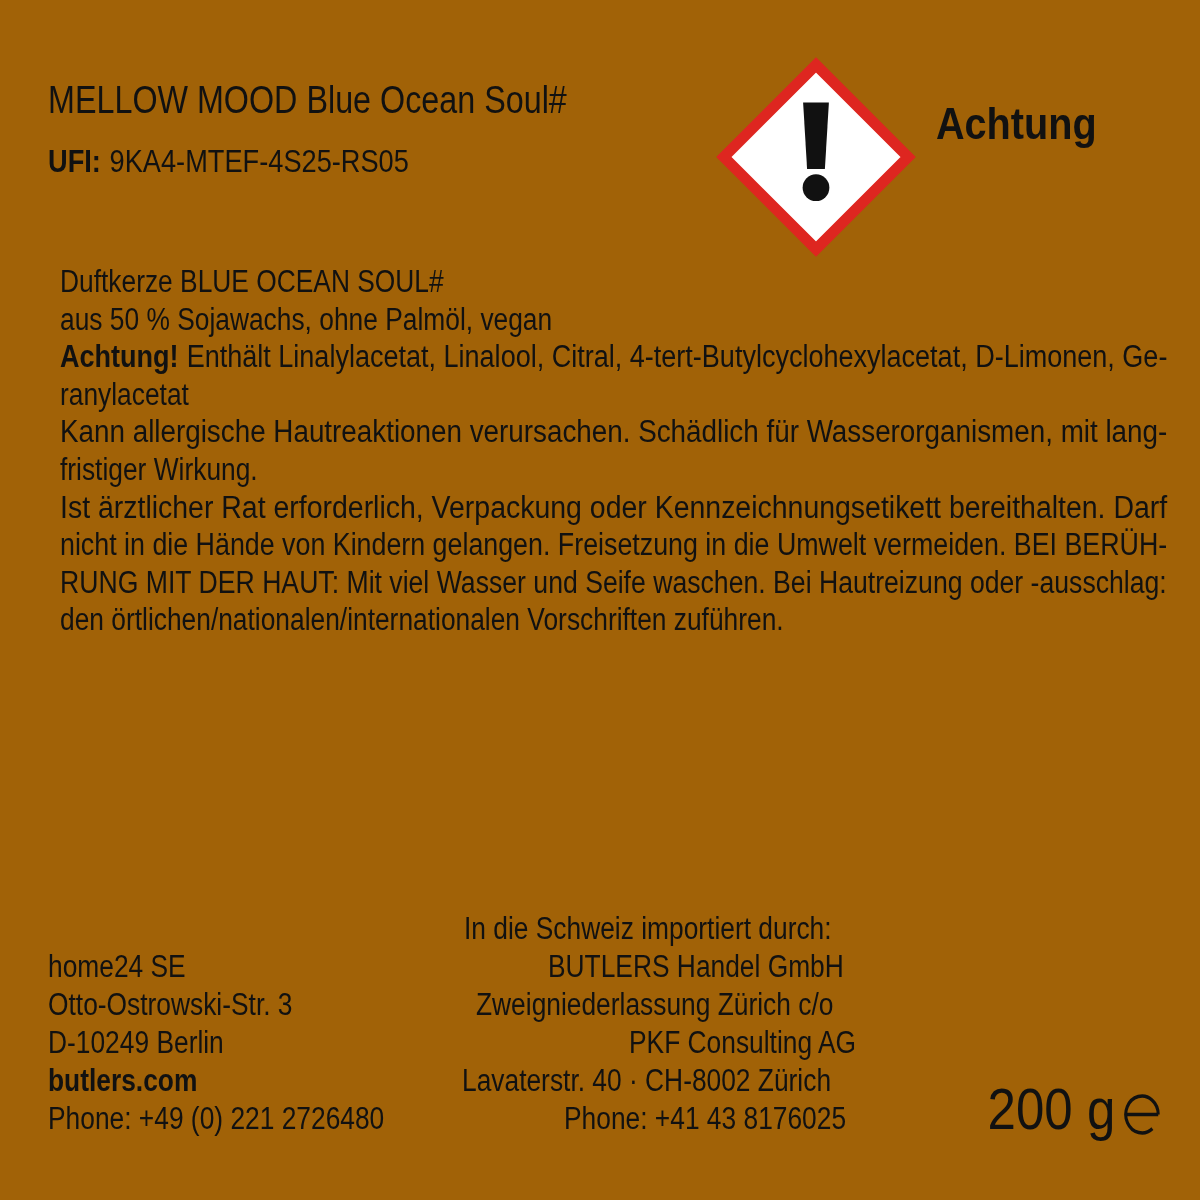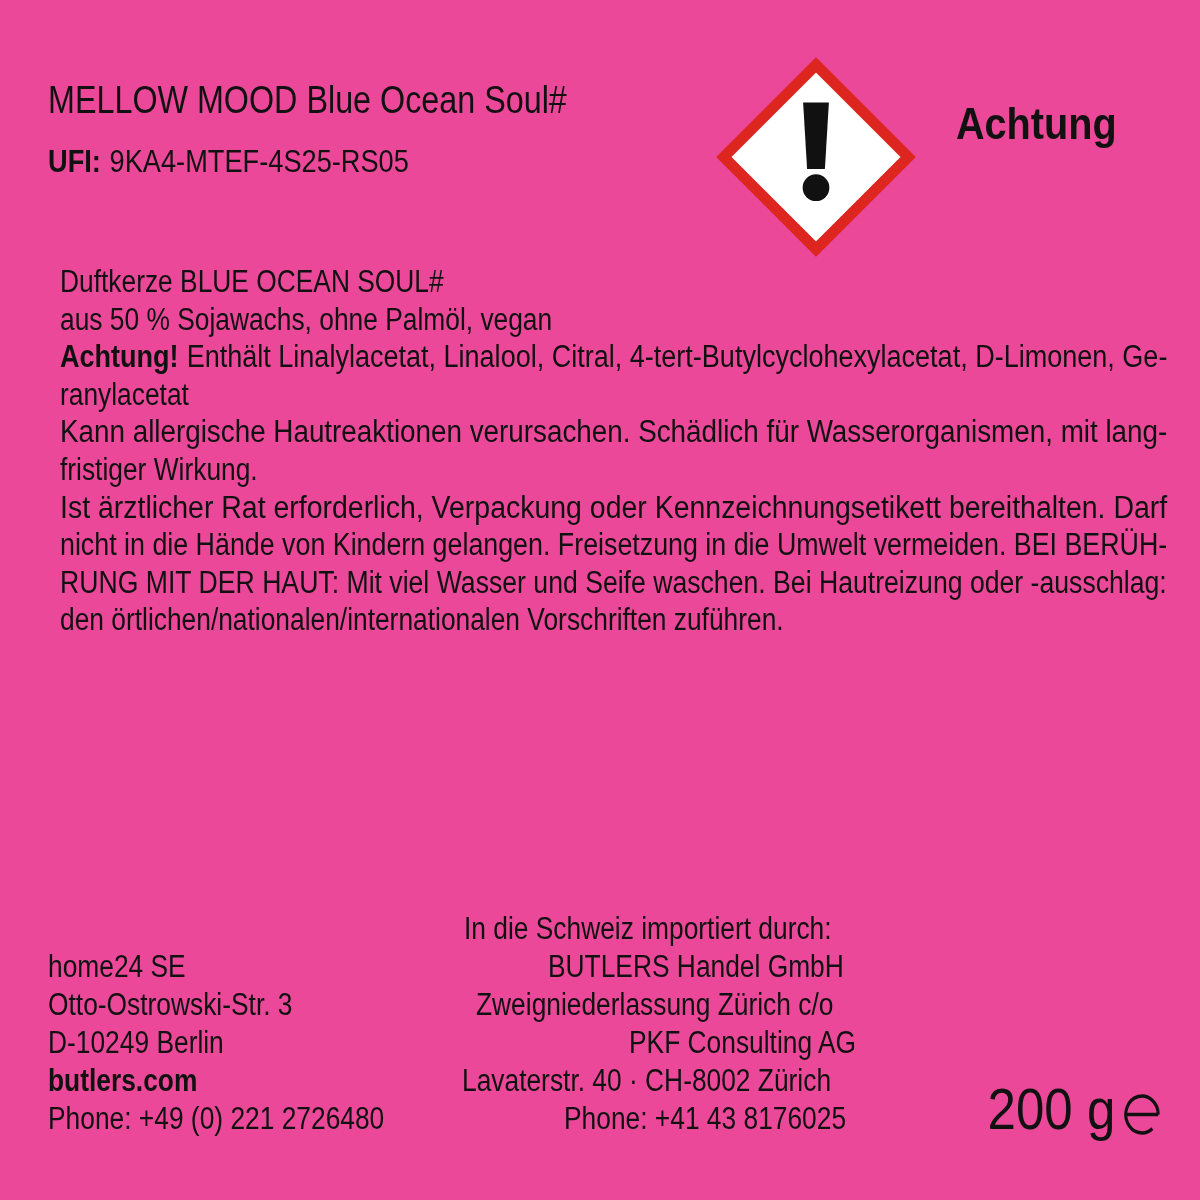--- a/index.html
+++ b/index.html
@@ -1,30 +1,30 @@
 <!DOCTYPE html>
 <html><head>
 <meta charset="utf-8">
 <style>
   html,body{margin:0;padding:0;background:#ffffff;}
   body{width:1200px;height:1200px;position:relative;overflow:hidden;
        font-family:"Liberation Sans","DejaVu Sans",sans-serif;color:#111;}
-  .label{position:absolute;inset:0;background:#ec4899;padding-left:12px;}
+  .label{position:absolute;inset:0;background:#a16207;padding-left:12px;}
 
   
   .t{display:inline-block;white-space:pre;transform-origin:0 50%;}
   .cnd{transform:scaleX(0.85);}
   .b{font-weight:bold;}
 
   .title{position:absolute;left:48px;top:80px;font-size:38px;line-height:1.1;}
   .ufi{position:absolute;left:48px;top:144px;font-size:32px;line-height:1.1;}
   .ufi .b{margin-right:.32em;}
 
   .ghs{position:absolute;left:715px;top:56px;width:202px;height:202px;}
-  .signal{position:absolute;left:936px;top:100px;font-size:44px;font-weight:bold;line-height:1.1;margin-left:20px;}
+  .signal{position:absolute;left:936px;top:100px;font-size:44px;font-weight:bold;line-height:1.1;}
 
   .body{position:absolute;left:48px;top:263px;width:1107px;font-size:31px;margin-left:12px;}
   .bl{height:37.6px;line-height:37.6px;}
   .cb{font-weight:bold;margin-right:.30em;}
 
   .col{position:absolute;font-size:31px;}
   .col .bl{height:38px;line-height:38px;}
   .col1{left:48px;top:948px;}
   .col2{left:462px;top:910px;text-align:right;}
 

